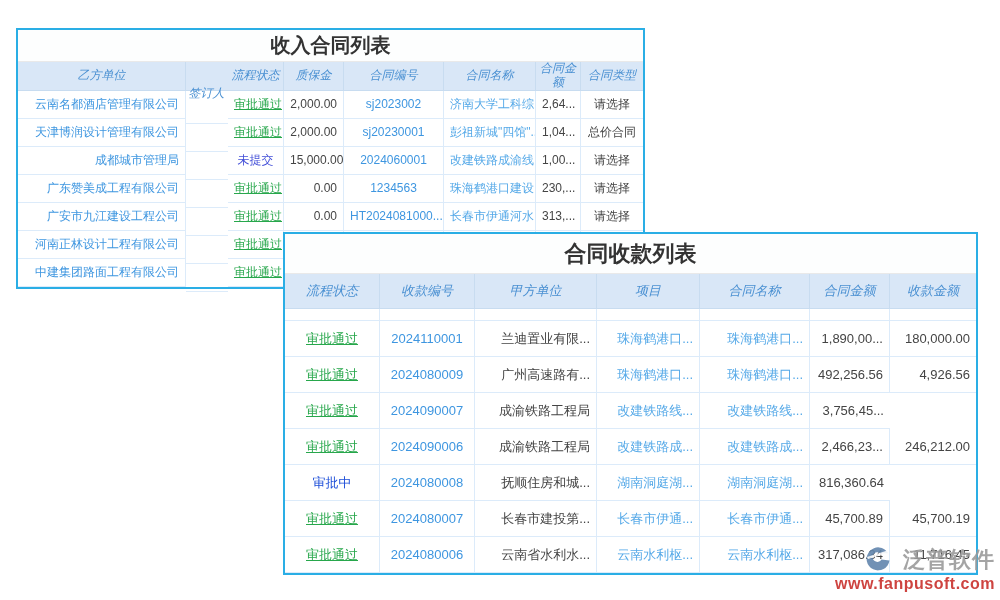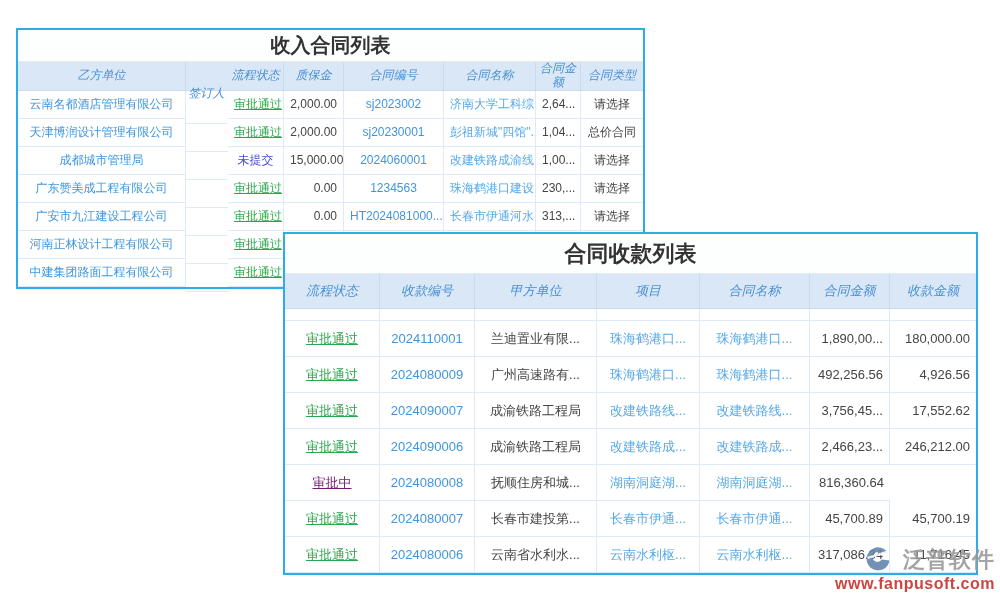--- a/index.html
+++ b/index.html
@@ -20,25 +20,25 @@
   .hcell{display:flex;align-items:center;justify-content:center;text-align:center;
          border-right:1px solid #c8dcf0;box-sizing:border-box;padding:0 2px;line-height:1.15;font-style:italic;}
   .hrow .hcell:last-child{border-right:none;}
   .row{display:flex;background:#fff;}
   .income .row{height:28px;line-height:27px;font-size:12px;}
   .receipt .row{height:36px;line-height:35px;font-size:13px;}
   .receipt .row.blank{height:12px;line-height:12px;}
   .cell{box-sizing:border-box;border-right:1px solid #dcebfa;border-bottom:1px solid #dcebfa;
         overflow:hidden;white-space:nowrap;padding:0 6px;color:#444;}
   .row .cell:last-child{border-right:none;}
-  .al{text-align:center}.ac{text-align:center}.ar{text-align:right}
+  .al{text-align:right}.ac{text-align:center}.ar{text-align:right}
   .blue{color:#3e96e0;}
   .lblue{color:#55a9e8;}
   .st-approved{color:#28a74c;text-decoration:underline;}
-  .st-pending{color:#701a75;text-decoration:underline;}
+  .st-pending{color:#1d4ed8;}
   .st-unsubmitted{color:#4450d8;}
   
   .income .c0{width:168px;}.income .c1{width:42px;margin-top:32px;}.income .c2{width:56px;}.income .c3{width:60px;}
   .income .c4{width:100px;}.income .c5{width:92px;}.income .c6{width:45px;}.income .c7{width:62px;}
   
   .receipt .r0{width:95px;}.receipt .r1{width:95px;}.receipt .r2{width:122px;}.receipt .r3{width:103px;}
   .receipt .r4{width:110px;}.receipt .r5{width:80px;}.receipt .r6{width:86px;}
   .watermark{position:absolute;right:5px;bottom:7px;z-index:3;text-align:right;opacity:0.9;}
   .wm-top{display:flex;align-items:center;justify-content:flex-end;gap:12px;}
   .wm-brand{font-size:22px;color:#9b9b9b;font-weight:bold;letter-spacing:1px;}
@@ -180,21 +180,20 @@
     <div class="cell r6 ar">4,926.56</div>
   </div>
 
   <div class="row">
     <div class="cell r0 ac st-approved">审批通过</div>
     <div class="cell r1 ac blue">2024090007</div>
     <div class="cell r2 al">成渝铁路工程局</div>
     <div class="cell r3 al lblue">改建铁路线...</div>
     <div class="cell r4 al lblue">改建铁路线...</div>
     <div class="cell r5 ar">3,756,45...</div>
-    <div class="cell r6 ar">17,552.62</div>
   </div>
 
   <div class="row">
     <div class="cell r0 ac st-approved">审批通过</div>
     <div class="cell r1 ac blue">2024090006</div>
     <div class="cell r2 al">成渝铁路工程局</div>
     <div class="cell r3 al lblue">改建铁路成...</div>
     <div class="cell r4 al lblue">改建铁路成...</div>
     <div class="cell r5 ar">2,466,23...</div>
     <div class="cell r6 ar">246,212.00</div>

